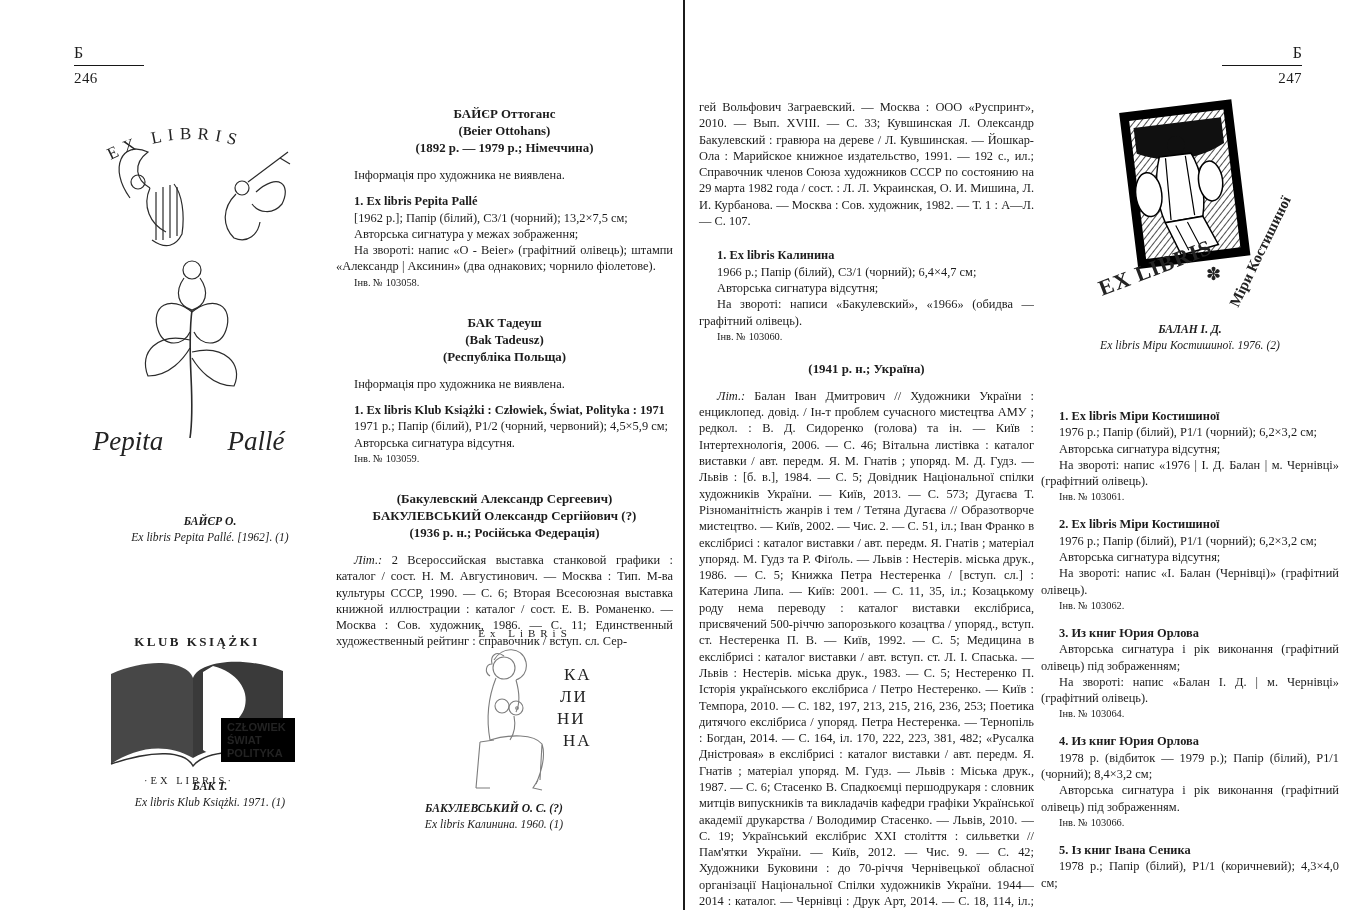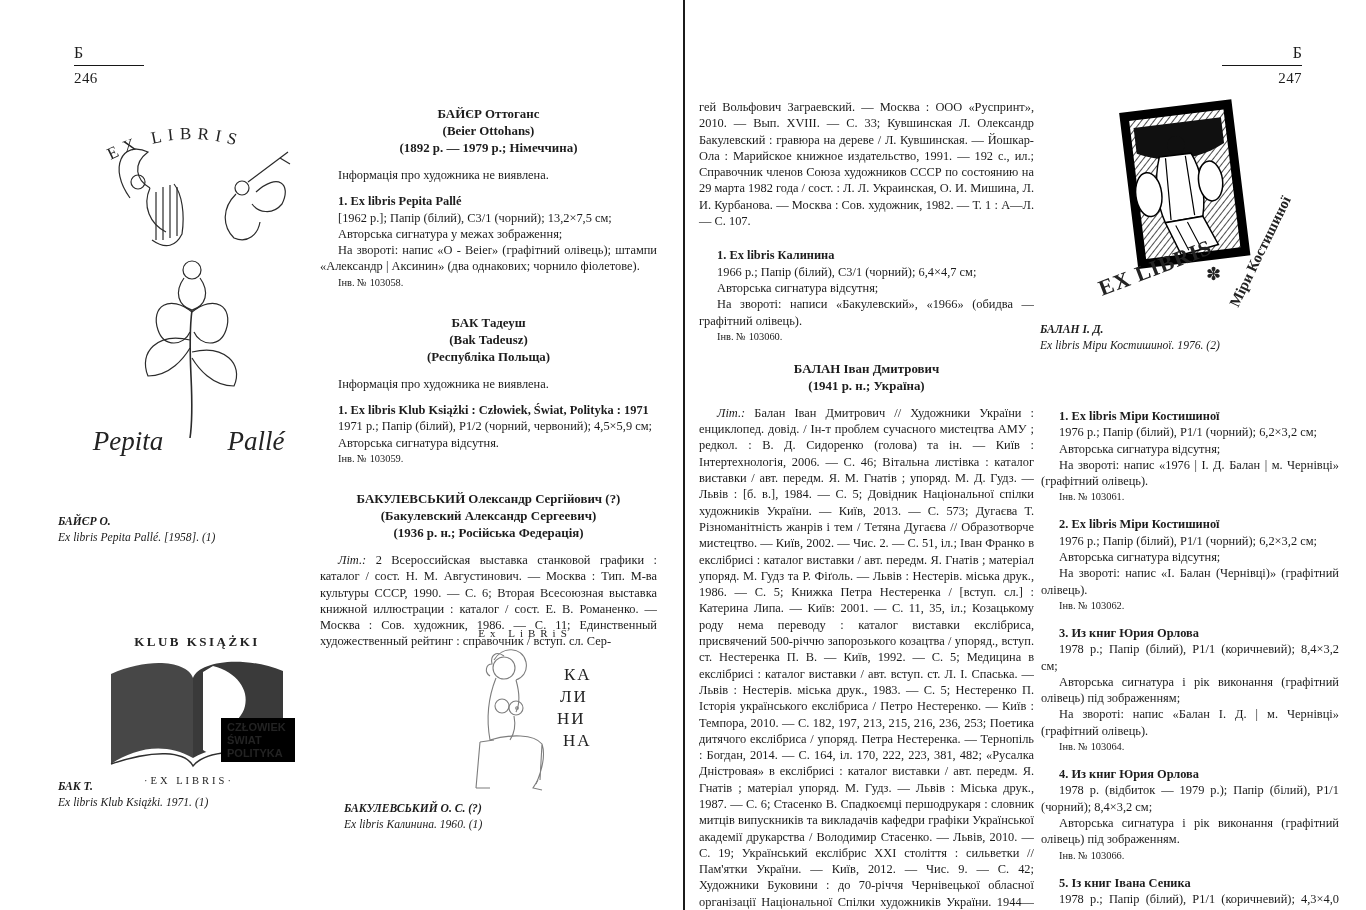--- a/index.html
+++ b/index.html
@@ -28,21 +28,21 @@
   .note { margin-top:10px !important; }
   .entry { margin-top:10px; }
   .entry-title { font-weight:bold; }
   .inv { font-size:10.4px; line-height:13px; margin-top:1px !important; }
   .gap-lg { margin-top:26px !important; }
   .gap-md { margin-top:18px !important; }
   .lit { margin-top:10px !important; }
   .lit-label { font-style:italic; }
 
   
-  .caption { position:absolute; text-align:left; font-style:italic; font-size:11.6px; line-height:15.5px; }
+  .caption { position:absolute; text-align:center; font-style:italic; font-size:11.6px; line-height:15.5px; }
   .caption .c1 { font-weight:bold; }
 
   
   .art { position:absolute; }
   svg text { font-family:"Liberation Serif", serif; fill:#232323; }
   .art-sans { font-family:"Liberation Sans", sans-serif; }
 </style>
 </head>
 <body>
 
@@ -77,21 +77,21 @@
       <path d="M120,258 C152,250 172,270 162,292 C140,292 126,274 120,264"></path>
       <path d="M120,218 C98,200 78,212 86,236 C92,254 112,252 118,238"></path>
       <path d="M120,218 C142,200 162,212 154,236 C148,254 128,252 122,238"></path>
     </g>
     <text x="56" y="356" text-anchor="middle" font-size="27" font-style="italic">Pepita</text>
     <text x="184" y="356" text-anchor="middle" font-size="27" font-style="italic">Pallé</text>
   </svg>
 </div>
 <div class="caption" style="left:58px; top:514px; width:304px;">
   <div class="c1">БАЙЄР О.</div>
-  <div>Ex libris Pepita Pallé. [1958]. (1)</div>
+  <div>Ex libris Pepita Pallé. [1962]. (1)</div>
 </div>
 
 <div class="art" style="left:93px; top:630px;">
   <svg width="208" height="162" viewBox="0 0 208 162">
     <text x="104" y="16" text-anchor="middle" font-weight="bold" font-size="13" letter-spacing="2.5">KLUB KSIĄŻKI</text>
     <text x="30" y="50" font-size="16" fill="#8c8c8c">1971</text>
     <g>
       <path d="M18,44 C56,27 94,31 100,48 L100,128 C72,112 42,118 18,134 Z" fill="#474747"></path>
       <path d="M100,48 C106,31 150,25 190,41 L190,126 C160,113 126,113 100,128 Z" fill="#3a3a3a"></path>
       <path d="M120,36 C144,42 156,60 152,76 C150,86 142,90 140,98 C139,104 144,106 142,112 C134,124 118,126 110,120 L110,42 Z" fill="#ffffff"></path>
@@ -134,21 +134,21 @@
       <text x="121" y="104">НИ</text>
       <text x="127" y="126">НА</text>
     </g>
   </svg>
 </div>
 <div class="caption" style="left:344px; top:801px; width:300px;">
   <div class="c1">БАКУЛЕВСЬКИЙ О. С. (?)</div>
   <div>Ex libris Калинина. 1960. (1)</div>
 </div>
 
-<div class="col" style="left:320px; top:106px; width:337px;">
+<div class="col" style="left:336px; top:106px; width:337px;">
   <div class="heading">
     <div>БАЙЄР Оттоганс</div>
     <div>(Beier Ottohans)</div>
     <div>(1892 р. — 1979 р.; Німеччина)</div>
   </div>
   <p class="note">Інформація про художника не виявлена.</p>
   <div class="entry">
     <p class="entry-title">1. Ex libris Pepita Pallé</p>
     <p>[1962 р.]; Папір (білий), C3/1 (чорний); 13,2×7,5 см;</p>
     <p>Авторська сигнатура у межах зображення;</p>
@@ -163,22 +163,22 @@
   </div>
   <p class="note">Інформація про художника не виявлена.</p>
   <div class="entry">
     <p class="entry-title">1. Ex libris Klub Książki : Człowiek, Świat, Polityka : 1971</p>
     <p>1971 р.; Папір (білий), P1/2 (чорний, червоний); 4,5×5,9 см;</p>
     <p>Авторська сигнатура відсутня.</p>
     <p class="inv">Інв. № 103059.</p>
   </div>
 
   <div class="heading gap-lg">
+    <div>(Бакулевский Александр Сергеевич)</div>
     <div>БАКУЛЕВСЬКИЙ Олександр Сергійович (?)</div>
-    <div>(Бакулевский Александр Сергеевич)</div>
     <div>(1936 р. н.; Російська Федерація)</div>
   </div>
   <p class="lit"><span class="lit-label">Літ.:</span><span> 2 Всероссийская выставка станковой графики : каталог / сост. Н. М. Августинович. — Москва : Тип. М-ва культуры СССР, 1990. — С. 6; Вторая Всесоюзная выставка книжной иллюстрации : каталог / сост. Е. В. Романенко. — Москва : Сов. художник, 1986. — С. 11; Единственный художественный рейтинг : справочник / вступ. сл. Сер-</span></p>
 </div>
 
 <div class="runhead right" style="right:64px; top:44px;">
   <div class="letter">Б</div>
   <div class="rule"></div>
   <div class="pnum">247</div>
 </div>
@@ -186,21 +186,20 @@
 <div class="col" style="left:699px; top:99px; width:335px;">
   <p class="noindent">гей Вольфович Заграевский. — Москва : ООО «Руспринт», 2010. — Вып. XVIII. — С. 33; Кувшинская Л. Олександр Бакулевский : гравюра на дереве / Л. Кувшинская. — Йошкар-Ола : Марийское книжное издательство, 1991. — 192 с., ил.; Справочник членов Союза художников СССР по состоянию на 29 марта 1982 года / сост. : Л. Л. Украинская, О. И. Мишина, Л. И. Курбанова. — Москва : Сов. художник, 1982. — Т. 1 : А—Л. — С. 107.</p>
   <div class="entry gap-md">
     <p class="entry-title">1. Ex libris Калинина</p>
     <p>1966 р.; Папір (білий), C3/1 (чорний); 6,4×4,7 см;</p>
     <p>Авторська сигнатура відсутня;</p>
     <p>На звороті: написи «Бакулевский», «1966» (обидва — графітний олівець).</p>
     <p class="inv">Інв. № 103060.</p>
   </div>
   <div class="heading gap-md">
-    <div>БАЛАН Іван Дмитрович</div>
     <div>(1941 р. н.; Україна)</div>
   </div>
   <p class="lit"><span class="lit-label">Літ.:</span><span> Балан Іван Дмитрович // Художники України : енциклопед. довід. / Ін-т проблем сучасного мистецтва АМУ ; редкол. : В. Д. Сидоренко (голова) та ін. — Київ : Інтертехнологія, 2006. — С. 46; Вітальна листівка : каталог виставки / авт. передм. Я. М. Гнатів ; упоряд. М. Д. Гудз. — Львів : [б. в.], 1984. — С. 5; Довідник Національної спілки художників України. — Київ, 2013. — С. 573; Дугаєва Т. Різноманітність жанрів і тем / Тетяна Дугаєва // Образотворче мистецтво. — Київ, 2002. — Чис. 2. — С. 51, іл.; Іван Франко в екслібрисі : каталог виставки / авт. передм. Я. Гнатів ; матеріал упоряд. М. Гудз та Р. Фіґоль. — Львів : Нестерів. міська друк., 1986. — С. 5; Книжка Петра Нестеренка / [вступ. сл.] : Катерина Липа. — Київ: 2001. — С. 11, 35, іл.; Козацькому роду нема переводу : каталог виставки екслібриса, присвячений 500-річчю запорозького козацтва / упоряд., вступ. ст. Нестеренка П. В. — Київ, 1992. — С. 5; Медицина в екслібрисі : каталог виставки / авт. вступ. ст. Л. І. Спаська. — Львів : Нестерів. міська друк., 1983. — С. 5; Нестеренко П. Історія українського екслібриса / Петро Нестеренко. — Київ : Темпора, 2010. — С. 182, 197, 213, 215, 216, 236, 253; Поетика дитячого екслібриса / упоряд. Петра Нестеренка. — Тернопіль : Богдан, 2014. — С. 164, іл. 170, 222, 223, 381, 482; «Русалка Дністровая» в екслібрисі : каталог виставки / авт. передм. Я. Гнатів ; матеріал упоряд. М. Гудз. — Львів : Міська друк., 1987. — С. 6; Стасенко В. Спадкоємці першодрукаря : словник митців випускників та викладачів кафедри графіки Української академії друкарства / Володимир Стасенко. — Львів, 2010. — С. 19; Український екслібрис XXI століття : сильветки // Пам'ятки України. — Київ, 2012. — Чис. 9. — С. 42; Художники Буковини : до 70-річчя Чернівецької обласної організації Національної Спілки художників України. 1944—2014 : каталог. — Чернівці : Друк Арт, 2014. — С. 18, 114, іл.; Шевченкіана в екслібрисі : альбом / упоряд. і авт. вступ. ст. В. І. Хворост. — Дніпропетровськ : Січ, 1993. — С. 19—21, 135, іл.; Шевченкіана в екслібрисі : альбом / упоряд. та авт. вступ. ст. В. І. Хворост. — Дніпропетровськ : Дніпрокнига, 2008. — С. 16—18, 207, іл.; Knižné značky ukrajinských umelcov : katalóg výstavy / [textár] J. Berdičevskij. — Bratislava : Stredné odborné učilište polygrafické, 1980. — S. 13, il.</span></p>
 </div>
 
 <div class="art" style="left:1088px; top:98px;">
   <svg width="234" height="222" viewBox="0 0 234 222">
     <defs>
       <pattern id="hatch" width="5" height="5" patternUnits="userSpaceOnUse" patternTransform="rotate(45)">
         <rect width="5" height="5" fill="#ffffff"></rect>
@@ -238,21 +237,20 @@
   </div>
   <div class="entry" style="margin-top:13px;">
     <p class="entry-title">2. Ex libris Міри Костишиної</p>
     <p>1976 р.; Папір (білий), P1/1 (чорний); 6,2×3,2 см;</p>
     <p>Авторська сигнатура відсутня;</p>
     <p>На звороті: напис «І. Балан (Чернівці)» (графітний олівець).</p>
     <p class="inv">Інв. № 103062.</p>
   </div>
   <div class="entry" style="margin-top:13px;">
     <p class="entry-title">3. Из книг Юрия Орлова</p>
-    <p>1978 р.; Папір (білий), P1/1 (коричневий); 8,4×3,2 см;</p>
     <p>Авторська сигнатура і рік виконання (графітний олівець) під зображенням;</p>
     <p>На звороті: напис «Балан І. Д. | м. Чернівці» (графітний олівець).</p>
     <p class="inv">Інв. № 103064.</p>
   </div>
   <div class="entry" style="margin-top:13px;">
     <p class="entry-title">4. Из книг Юрия Орлова</p>
     <p>1978 р. (відбиток — 1979 р.); Папір (білий), P1/1 (чорний); 8,4×3,2 см;</p>
     <p>Авторська сигнатура і рік виконання (графітний олівець) під зображенням.</p>
     <p class="inv">Інв. № 103066.</p>
   </div>

